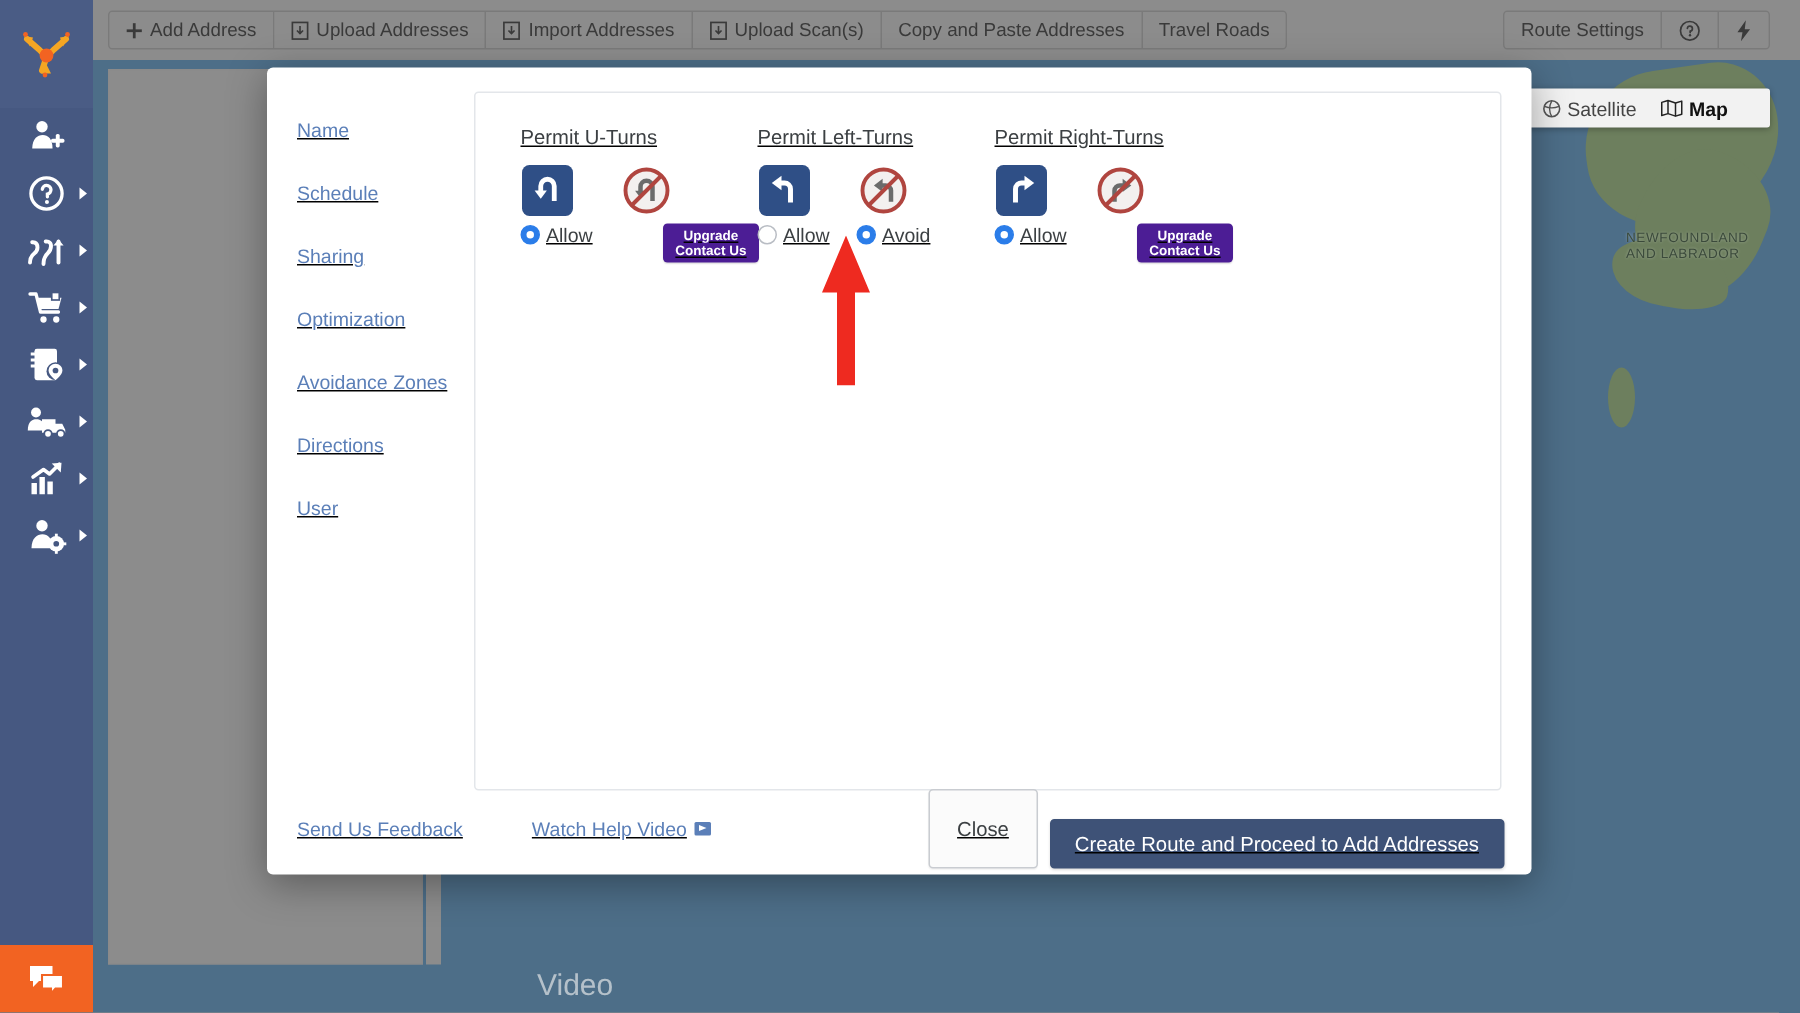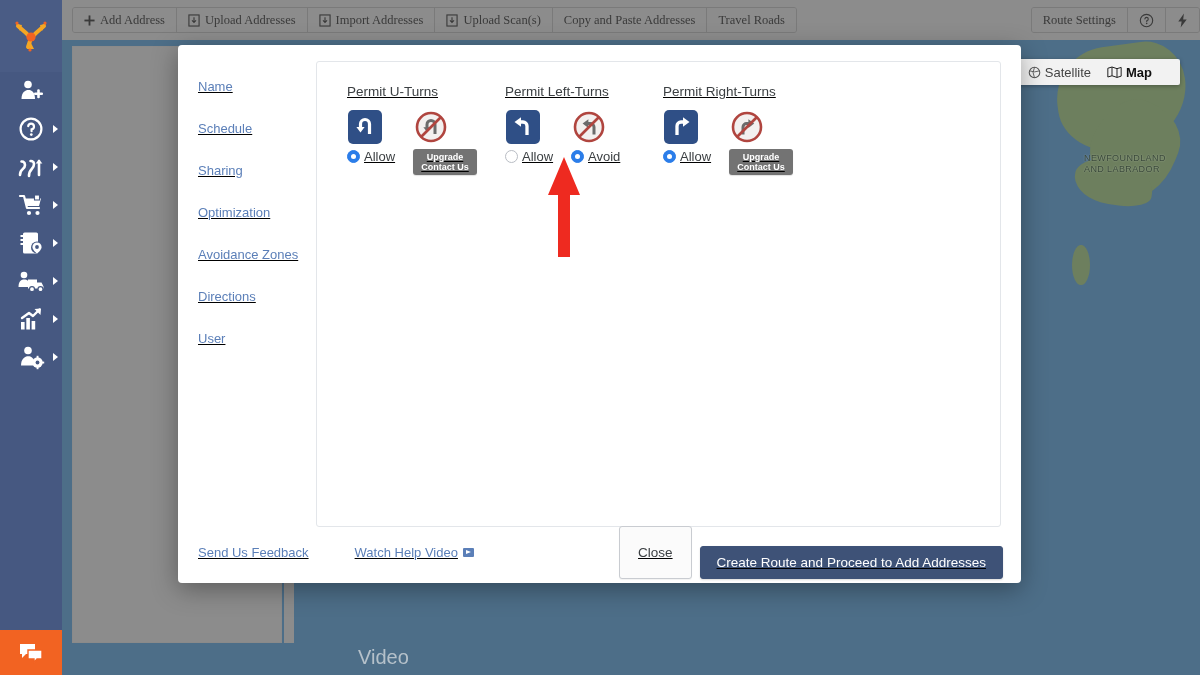--- a/index.html
+++ b/index.html
@@ -118,25 +118,24 @@
     overflow: hidden;
     height: 26px;
   }
   .tb-btn {
     display: flex; align-items: center; gap: 5px;
     padding: 0 11px; height: 100%;
     font-size: 12.5px; color: #3a3a3a;
     border-right: 1px solid #7a7a7a;
     white-space: nowrap;
     background: #8c8c8c;
-    font-family: Liberation Serif, serif;
   }
   .tb-btn:last-child { border-right: none; }
   .tb-right {
-    margin-left: auto; 
+    margin-left: auto; margin-right: 20px;
     display: flex; align-items: center;
     border: 1px solid #7a7a7a; border-radius: 3px;
     overflow: hidden; height: 26px;
   }
   .tb-right .tb-btn { border-right: 1px solid #7a7a7a; }
   .tb-right .tb-btn:last-child { border-right: none; }
 
   
   .behind-panel {
     position: absolute; left: 72px; top: 46px;
@@ -207,30 +206,31 @@
   }
   .radio.checked {
     background: #2b7de9; border-color: #2b7de9;
   }
   .radio.checked::after {
     content: ''; width: 5px; height: 5px;
     border-radius: 50%; background: #fff;
   }
   .choice-label { font-size: 13px; color: #3c4043; white-space: nowrap; }
   .upgrade-badge {
-    background: #737373;
+    background: #4c1d95;
     color: #ffffff;
     border-radius: 3px;
     font-size: 9px; font-weight: bold;
     line-height: 10px;
     text-align: center;
     padding: 3px 4px;
     width: 64px;
     margin-top: 1px;
     box-shadow: 0 1px 1px rgba(0,0,0,.12);
+    margin-left: 29px;
   }
   .upgrade-badge span { display: block; white-space: nowrap; }
 
   
   .red-arrow {
     position: absolute; left: 547px; top: 157px;
     width: 34px; height: 100px;
     z-index: 60;
     pointer-events: none;
   }

